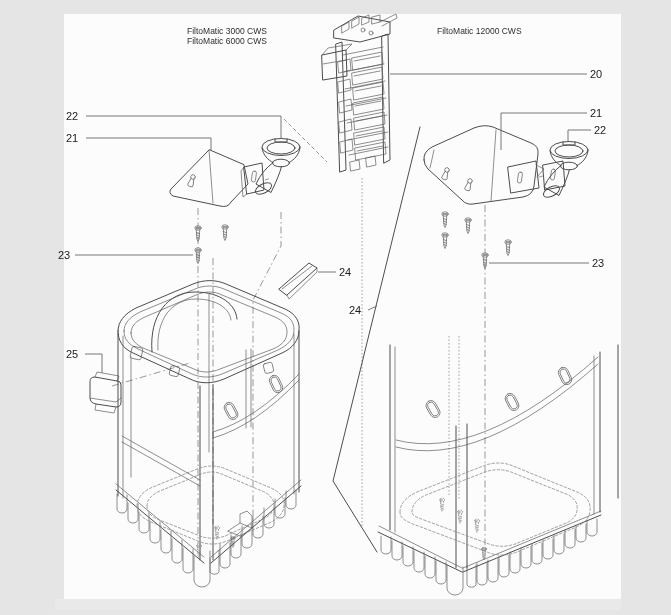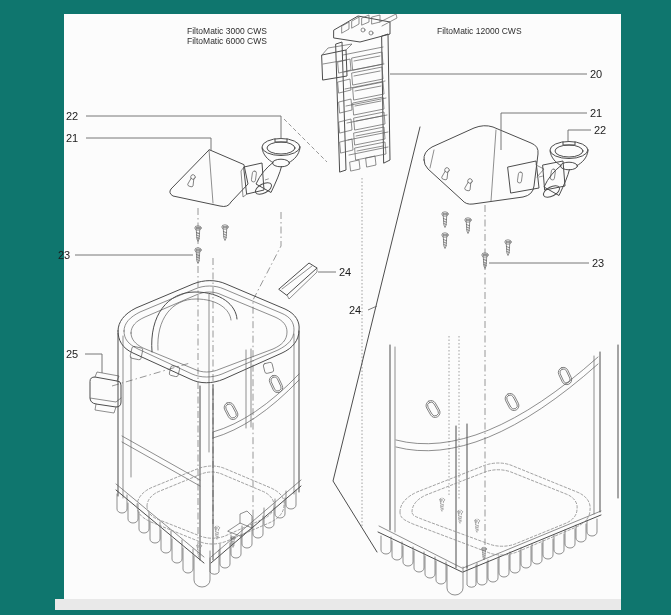--- a/index.html
+++ b/index.html
@@ -1,16 +1,16 @@
 <!DOCTYPE html>
 <html><head>
 <meta charset="utf-8">
 <style>
   html,body{margin:0;padding:0;background:#ffffff;}
-  .stage{position:relative;width:671px;height:615px;background:#0f766e;overflow:hidden;
+  .stage{position:relative;width:671px;height:615px;background:#e5e5e5;overflow:hidden;
          font-family:"Liberation Sans", sans-serif;}
   svg{position:absolute;left:0;top:0;}
   .ln  {fill:none;stroke:#4d4d4d;stroke-width:1;stroke-linejoin:round;stroke-linecap:round;}
   .ln2 {fill:none;stroke:#5f5f5f;stroke-width:0.7;stroke-linejoin:round;stroke-linecap:round;}
   .ldr {fill:none;stroke:#6a6a6a;stroke-width:0.9;}
   .dsh {fill:none;stroke:#7d7d7d;stroke-width:0.8;stroke-dasharray:4 2.5;}
   .dd  {fill:none;stroke:#7d7d7d;stroke-width:0.8;stroke-dasharray:7 3 1.5 3;}
   .dot {fill:none;stroke:#8a8a8a;stroke-width:0.8;stroke-dasharray:1.5 2;}
   .dshp{fill:none;stroke:#8a8a8a;stroke-width:0.8;stroke-dasharray:2.5 2;}
   .callout{font-size:11px;fill:#1c1c1c;}

